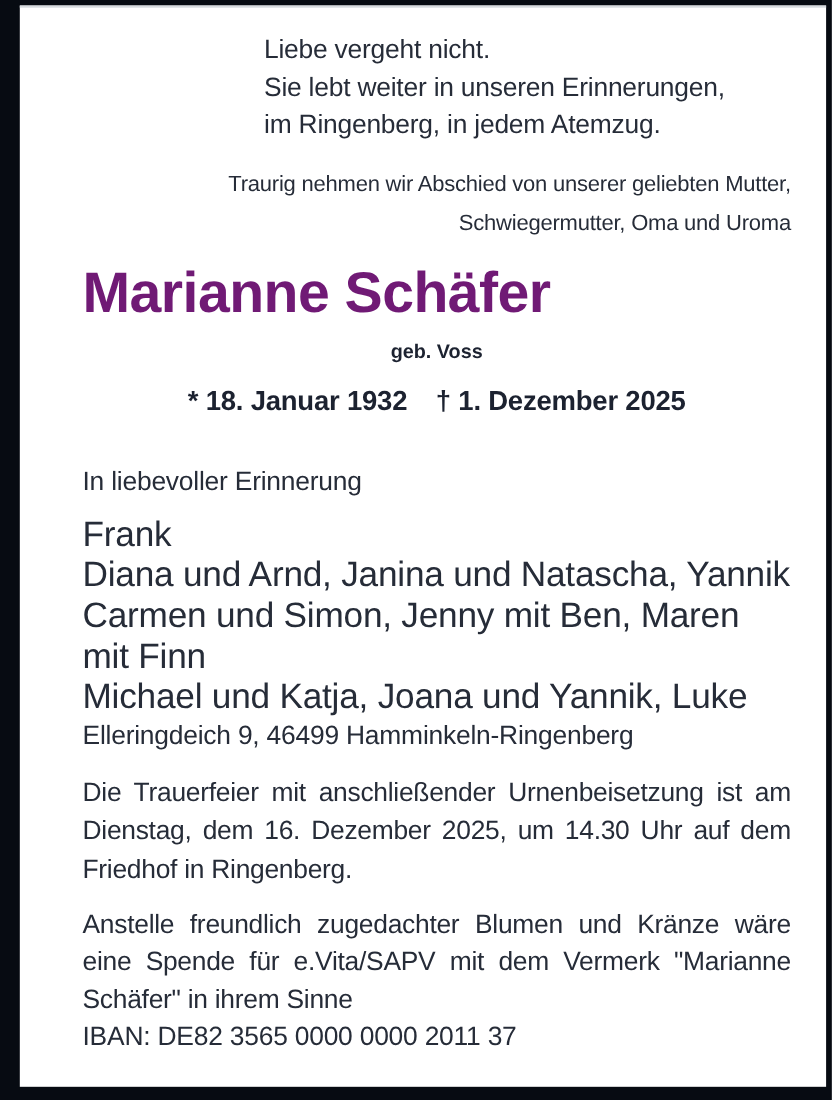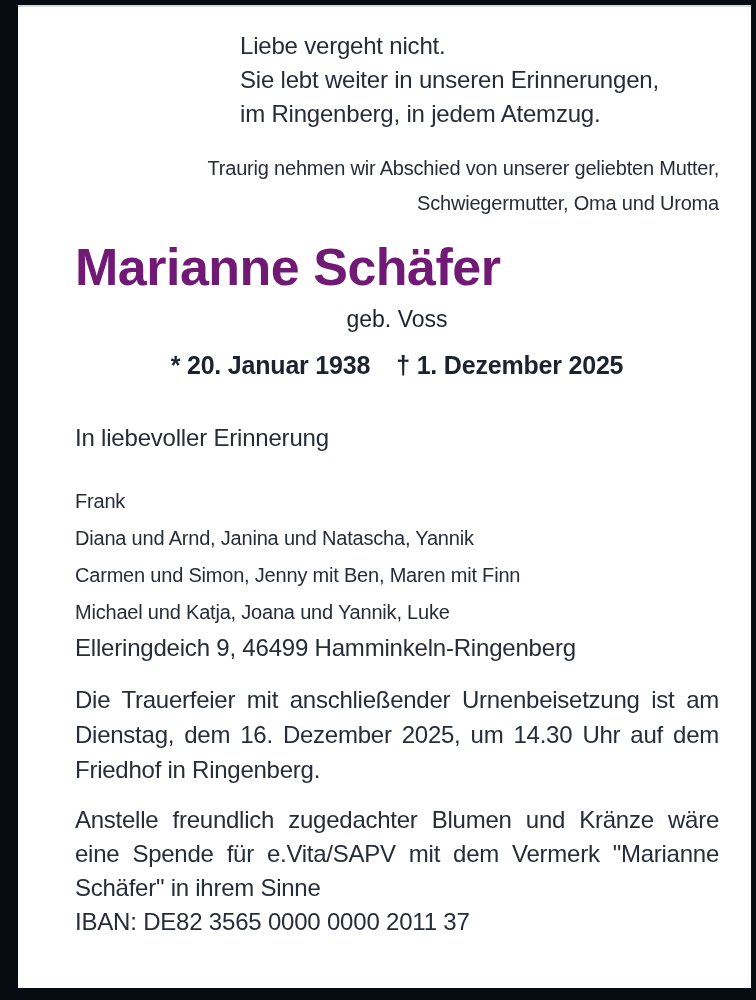--- a/index.html
+++ b/index.html
@@ -42,44 +42,44 @@
     font-size: 52px;
     line-height: 56px;
     font-weight: 700;
     text-align: left;
     color: #701a75;
     letter-spacing: -0.5px;
   }
   .maiden {
     margin-top: 10px;
     text-align: center;
-    font-size: 23px;
+    font-size: 18px;
     line-height: 28px;
-    font-weight: 400;
+    font-weight: 700;
     color: #1c2230;
   }
   .dates {
     margin-top: 16px;
     text-align: center;
     font-size: 25px;
     line-height: 32px;
     font-weight: 700;
     color: #1c2230;
     letter-spacing: -0.2px;
   }
   .dates .death { margin-left: 26px; }
   .remember {
     margin-top: 40px;
     font-size: 24px;
     line-height: 34px;
     letter-spacing: -0.2px;
   }
   .names {
-    margin-top: 28px;
-    font-size: 20px;
+    margin-top: 12px;
+    font-size: 32px;
     line-height: 37px;
     letter-spacing: -0.2px;
   }
   .address {
     font-size: 24px;
     line-height: 34px;
     letter-spacing: -0.2px;
   }
   .funeral {
     margin: 17px 0 0 0;
@@ -112,21 +112,21 @@
     <div>im Ringenberg, in jedem Atemzug.</div>
   </div>
 
   <p class="intro">Traurig nehmen wir Abschied von unserer geliebten Mutter, Schwiegermutter, Oma und Uroma</p>
 
   <h1 class="name">Marianne Schäfer</h1>
 
   <div class="maiden">geb. Voss</div>
 
   <div class="dates">
-    <span class="birth">* 20. Januar 1938</span><span class="death">† 1. Dezember 2025</span>
+    <span class="birth">* 18. Januar 1932</span><span class="death">† 1. Dezember 2025</span>
   </div>
 
   <div class="remember">In liebevoller Erinnerung</div>
 
   <div class="names">
     <div>Frank</div>
     <div>Diana und Arnd, Janina und Natascha, Yannik</div>
     <div>Carmen und Simon, Jenny mit Ben, Maren mit Finn</div>
     <div>Michael und Katja, Joana und Yannik, Luke</div>
   </div>

